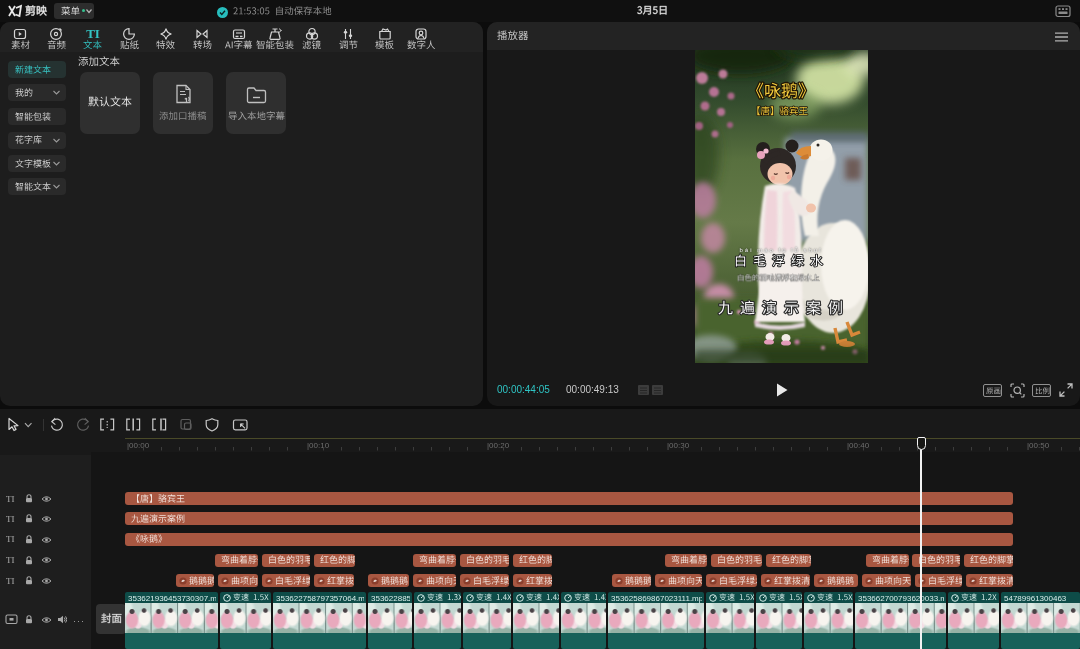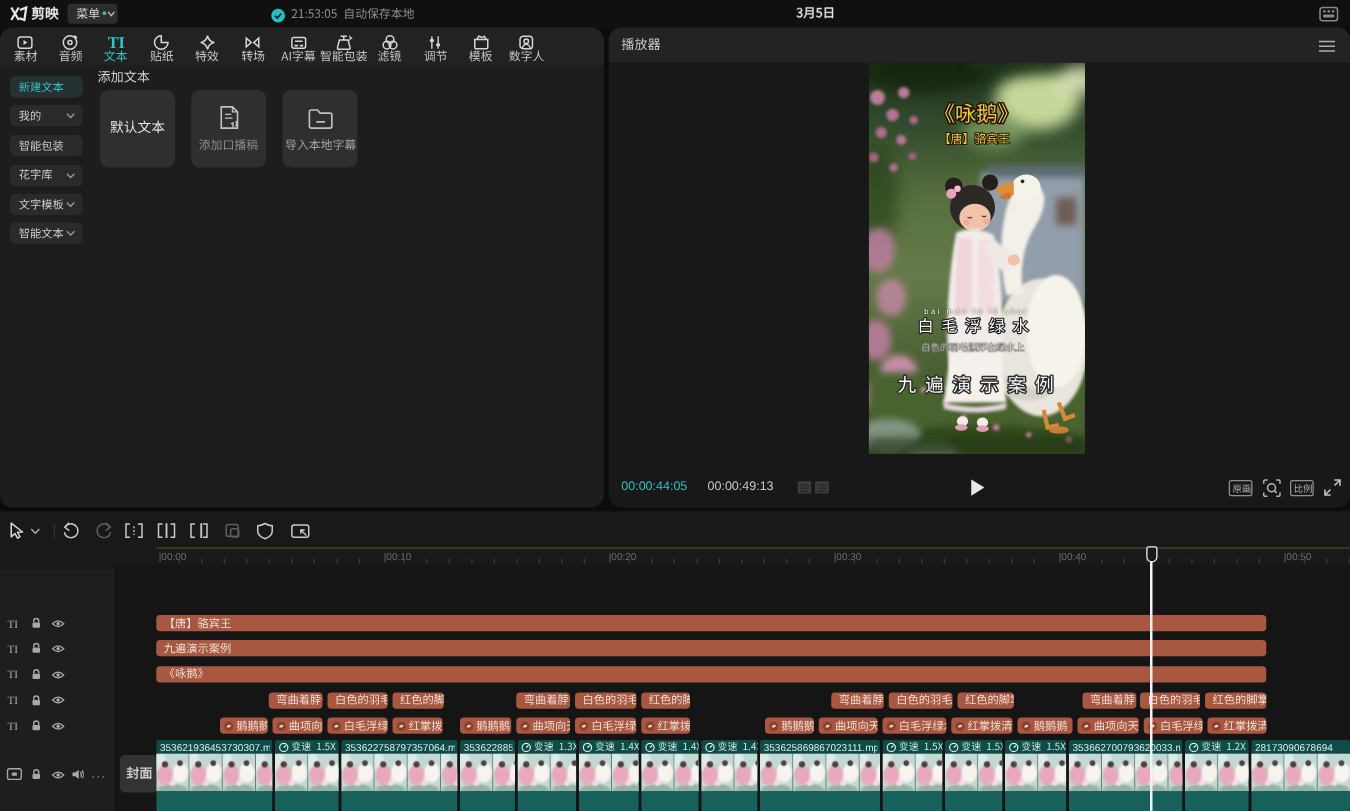--- a/index.html
+++ b/index.html
@@ -1406,15 +1406,15 @@
         <use href="#g002E" x="3055"></use>
         <use href="#g0032" x="3333"></use>
         <use href="#g0058" x="3888"></use>
       </g>
     </svg>
   </div>
 <div class="abs" style="left:1001px;top:592px;width:79px;height:57px;border-radius:2px;overflow:hidden">
     <div class="abs" style="left:0;top:0;width:79px;height:11px;background:#0e4c48"></div>
     <div class="abs" style="left:0;top:11px;width:79px;height:30px;background-color:#c3d8d2;background-image:radial-gradient(circle at 7px 8.5px, #4a4246 0 2px, rgba(0,0,0,0) 3px),radial-gradient(circle at 19px 7.5px, #4a4246 0 1.8px, rgba(0,0,0,0) 2.8px),radial-gradient(ellipse 6.5px 9px at 7px 17px, #e9a9bd 0 5px, rgba(0,0,0,0) 7px),radial-gradient(ellipse 6px 8px at 19.5px 15px, #f7f4ef 0 5px, rgba(0,0,0,0) 7px),radial-gradient(ellipse 4px 5px at 13px 21px, #f3dde4 0 3px, rgba(0,0,0,0) 4.5px),radial-gradient(ellipse 16px 6px at 13px 29px, #95b2a6 0 10px, rgba(0,0,0,0) 14px),radial-gradient(ellipse 9px 10px at 0px 5px, #ddebe5 0 6px, rgba(0,0,0,0) 9px),repeating-linear-gradient(90deg, rgba(255,255,255,0) 0 25.7px, rgba(25,50,46,0.55) 25.7px 26.6px);background-size:26.6px 30px,26.6px 30px,26.6px 30px,26.6px 30px,26.6px 30px,26.6px 30px,26.6px 30px,26.6px 30px"></div>
     <div class="abs" style="left:0;top:41px;width:79px;height:16px;background:#17615a"></div>
-    <div style="position:absolute;left:3px;top:1.5px;width:74px;height:9px;overflow:hidden;font-size:8px;color:#d9efec;white-space:nowrap">28173090678694</div>
+    <div style="position:absolute;left:3px;top:1.5px;width:74px;height:9px;overflow:hidden;font-size:8px;color:#d9efec;white-space:nowrap">54789961300463</div>
   </div>
 <div class="abs" style="left:920px;top:449px;width:1.5px;height:200px;background:#f2f2f2"></div>
 <div class="abs" style="left:916.5px;top:437px;width:9px;height:13px;border:1.8px solid #f5f5f5;border-radius:2px 2px 4.5px 4.5px;background:#181816"></div>
 </body></html>

